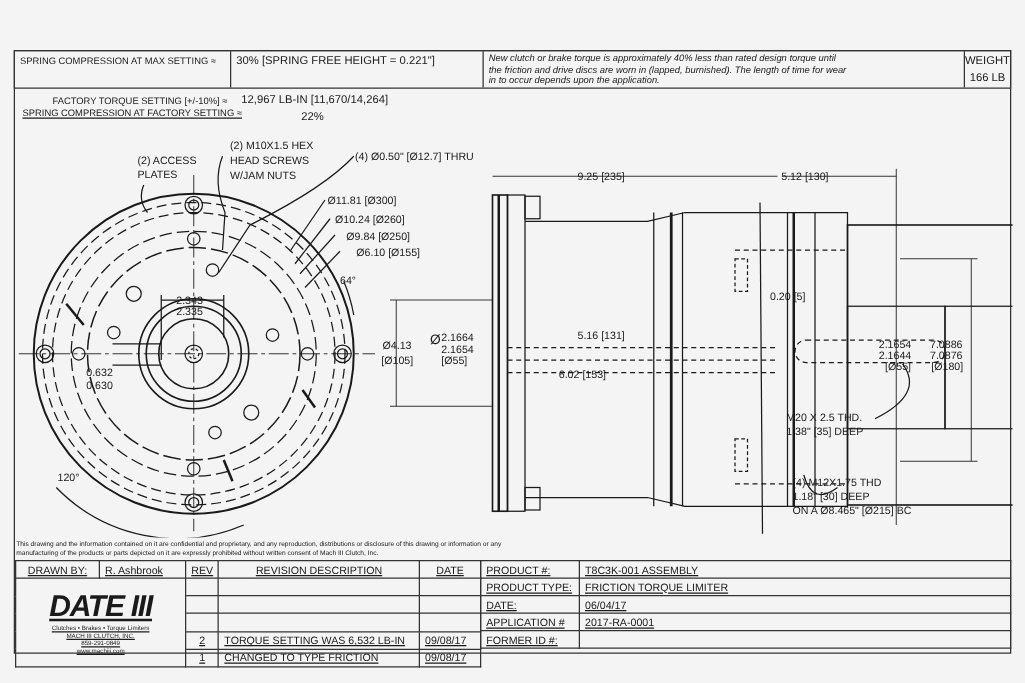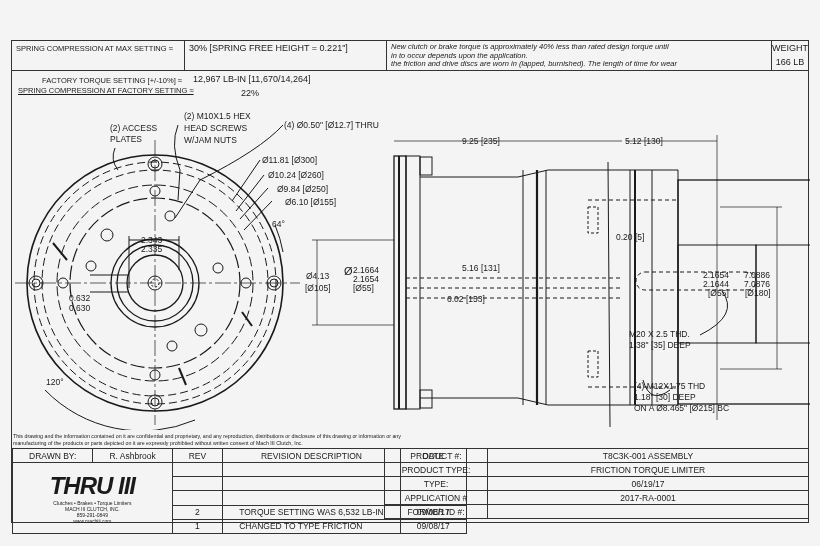--- a/index.html
+++ b/index.html
@@ -5,41 +5,41 @@
   html,body{margin:0;padding:0;background:#f4f4f4;}
   body{width:820px;height:546px;position:relative;overflow:hidden;font-family:"Liberation Sans",sans-serif;color:#1a1a1a;}
   .sheet{position:absolute;left:11px;top:40px;width:798px;height:483px;border:1px solid #333;box-sizing:border-box;}
   .abs{position:absolute;}
   .hdr-row{position:absolute;left:11px;top:40px;width:798px;height:31px;border:1px solid #333;box-sizing:border-box;display:flex;}
   .cell{border-right:1px solid #333;box-sizing:border-box;}
   .lab{font-size:7.5px;}
   .val{font-size:9px;}
   .note{font-size:7.5px;line-height:8.5px;}
   .tb{position:absolute;border-collapse:collapse;font-size:8.5px;}
-  .tb td{border:1px solid #333;padding:0 16px;height:13px;white-space:nowrap;}
+  .tb td{border:1px solid #333;padding:0 4px;height:13px;white-space:nowrap;text-decoration:underline;}
   .fine{font-size:5.3px;line-height:7px;position:absolute;left:13px;top:433px;width:400px;}
   svg text{font-family:"Liberation Sans",sans-serif;fill:#1a1a1a;}
   .logo-sub{font-size:5px;text-align:center;}
 </style>
 </head>
 <body>
 
 <div class="sheet"></div>
 
 <div class="hdr-row">
   <div class="cell" style="width:173px;padding:3px 0 0 4px;">
     <div class="lab">SPRING COMPRESSION AT MAX SETTING ≈</div>
   </div>
   <div class="cell" style="width:202px;padding:2px 0 0 4px;">
     <div class="val">30% [SPRING FREE HEIGHT = 0.221"]</div>
   </div>
   <div class="cell" style="width:385px;padding:2px 0 0 4px;font-style:italic;">
     <div class="note">New clutch or brake torque is approximately 40% less than rated design torque until</div>
+    <div class="note">the friction and drive discs are worn in (lapped, burnished). The length of time for wear</div>
     <div class="note">in to occur depends upon the application.</div>
-    <div class="note">the friction and drive discs are worn in (lapped, burnished). The length of time for wear</div>
   </div>
   <div style="flex:1;text-align:center;padding-top:2px;">
     <div class="val" style="height:14px;">WEIGHT</div>
     <div class="val">166 LB</div>
   </div>
 </div>
 
 <div class="abs lab" style="left:42px;top:76px;">FACTORY TORQUE SETTING [+/-10%] ≈</div>
 <div class="abs val" style="left:193px;top:74px;">12,967 LB-IN [11,670/14,264]</div>
 <div class="abs lab" style="left:18px;top:86px;text-decoration:underline;">SPRING COMPRESSION AT FACTORY SETTING ≈</div>
@@ -190,21 +190,21 @@
   <tbody>
       <tr>
     <td style="width:58px;text-align:center;">DRAWN BY:</td>
     <td style="width:60px;text-align:left;">R. Ashbrook</td>
     <td style="width:14px;text-align:center;">REV</td>
     <td style="text-align:center;">REVISION DESCRIPTION</td>
     <td style="width:40px;text-align:center;">DATE</td>
   </tr>
   <tr>
         <td colspan="2" rowspan="5" style="height:70px;text-align:center;vertical-align:middle;">
-      <div style="font-size:24px;font-weight:bold;font-style:italic;letter-spacing:-1px;">THRU III</div>
+      <div style="font-size:24px;font-weight:bold;font-style:italic;letter-spacing:-1px;">DATE III</div>
       <div class="logo-sub">Clutches • Brakes • Torque Limiters</div>
       <div class="logo-sub">MACH III CLUTCH, INC.</div>
       <div class="logo-sub">859-291-0849</div>
       <div class="logo-sub">www.machiii.com</div>
     </td>
         <td></td>
         <td></td>
         <td></td>
       </tr>
   <tr>
@@ -223,33 +223,33 @@
     <td>09/08/17</td>
   </tr>
   <tr>
     <td style="text-align:center;">1</td>
     <td>CHANGED TO TYPE FRICTION</td>
     <td>09/08/17</td>
   </tr>
 </tbody>
   </table>
 
-<table class="tb" style="left:384px;top:448px;width:425px;text-align:center;">
+<table class="tb" style="left:384px;top:448px;width:425px;">
   <tbody>
       <tr>
         <td style="width:70px;">PRODUCT #:</td>
         <td>T8C3K-001 ASSEMBLY</td>
       </tr>
   <tr>
         <td>PRODUCT TYPE:</td>
         <td>FRICTION TORQUE LIMITER</td>
       </tr>
   <tr>
-        <td>TYPE:</td>
-        <td>06/19/17</td>
+        <td>DATE:</td>
+        <td>06/04/17</td>
       </tr>
   <tr>
         <td>APPLICATION #</td>
         <td>2017-RA-0001</td>
       </tr>
   <tr>
         <td>FORMER ID #:</td>
         <td></td>
       </tr>
 </tbody>

